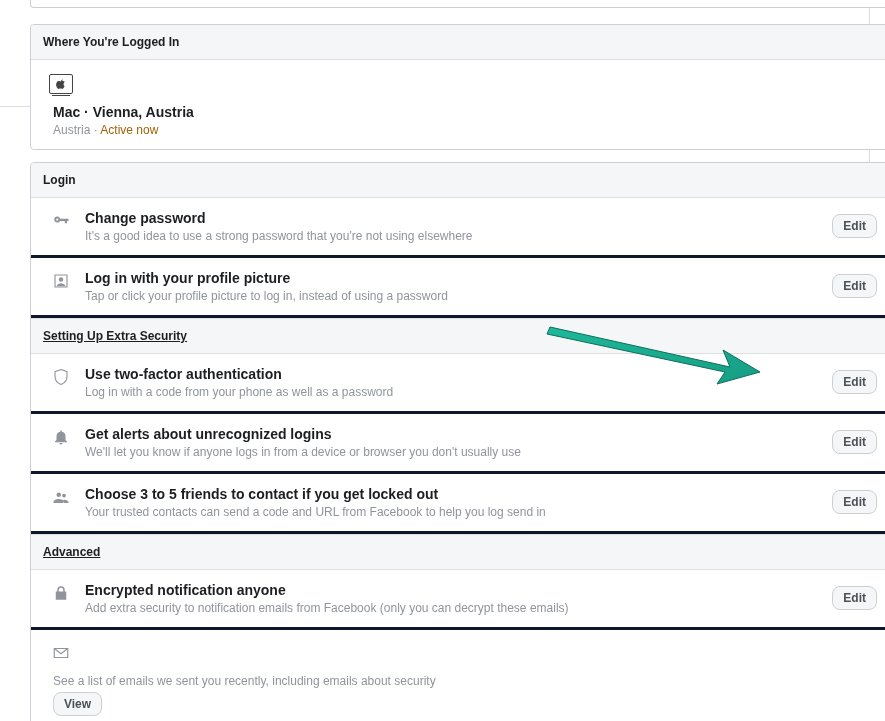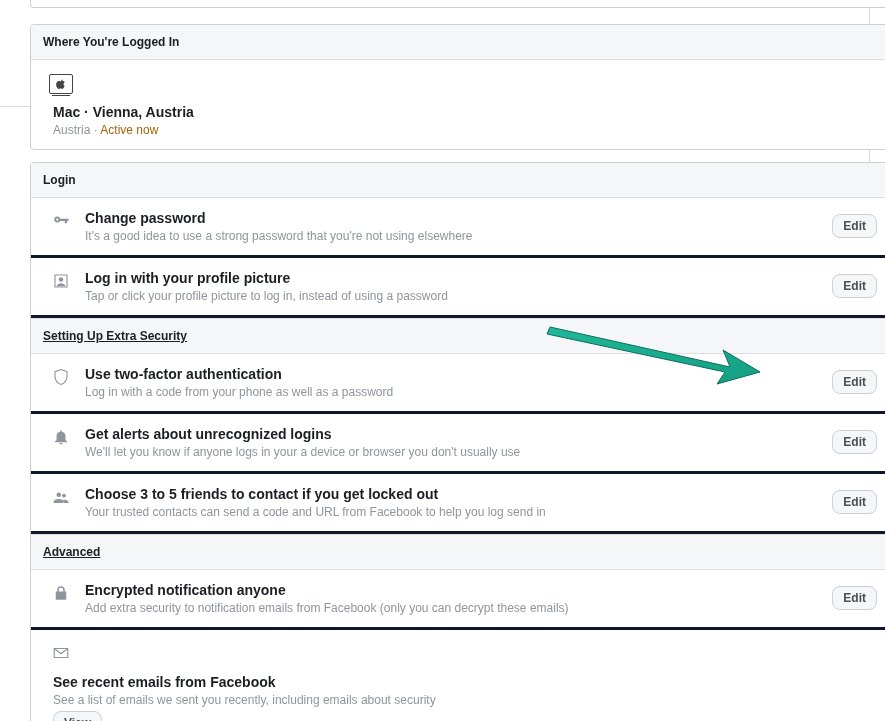--- a/index.html
+++ b/index.html
@@ -204,21 +204,21 @@
     </div>
 
     <div class="row">
       <div class="icon-col">
         <svg class="icon-svg" viewBox="0 0 24 24">
               <path d="M12 22a2 2 0 0 0 2-2h-4a2 2 0 0 0 2 2zm6-6V11a6 6 0 0 0-5-5.91V4a1 1 0 1 0-2 0v1.09A6 6 0 0 0 6 11v5l-2 2v1h16v-1z"></path>
             </svg>
       </div>
       <div class="body-col">
         <div class="title">Get alerts about unrecognized logins</div>
-        <div class="sub">We'll let you know if anyone logs in your a device or browser you don't usually use</div>
+        <div class="sub">We'll let you know if anyone logs in from a device or browser you don't usually use</div>
       </div>
       <button class="btn">Edit</button>
     </div>
 
     <div class="row">
       <div class="icon-col">
         <svg class="icon-svg" viewBox="0 0 24 24">
               <circle cx="9" cy="9" r="3"></circle>
               <circle cx="16" cy="10" r="2.5"></circle>
               <path d="M2 19c0-3 4-4.5 7-4.5s7 1.5 7 4.5v1H2zM15 19v1h7v-1c0-2.2-2.8-3.5-5.2-3.5-.8 0-1.6.1-2.3.4 1 .8 1.5 1.9 1.5 3.1z"></path>
@@ -247,21 +247,20 @@
     </div>
 
     <div class="row">
       <div class="icon-col">
         <svg class="icon-svg" viewBox="0 0 24 24">
               <path d="M3 6h18v12H3z" fill="none" stroke="#90949c" stroke-width="1.5"></path>
               <path d="M3 6l9 7 9-7" fill="none" stroke="#90949c" stroke-width="1.5"></path>
             </svg>
       </div>
       <div class="body-col">
-        <div class="title">See recent emails from Facebook</div>
         <div class="sub">See a list of emails we sent you recently, including emails about security</div>
       </div>
       <button class="btn">View</button>
     </div>
 
   </div>
 
 </div>
 </div>
 

